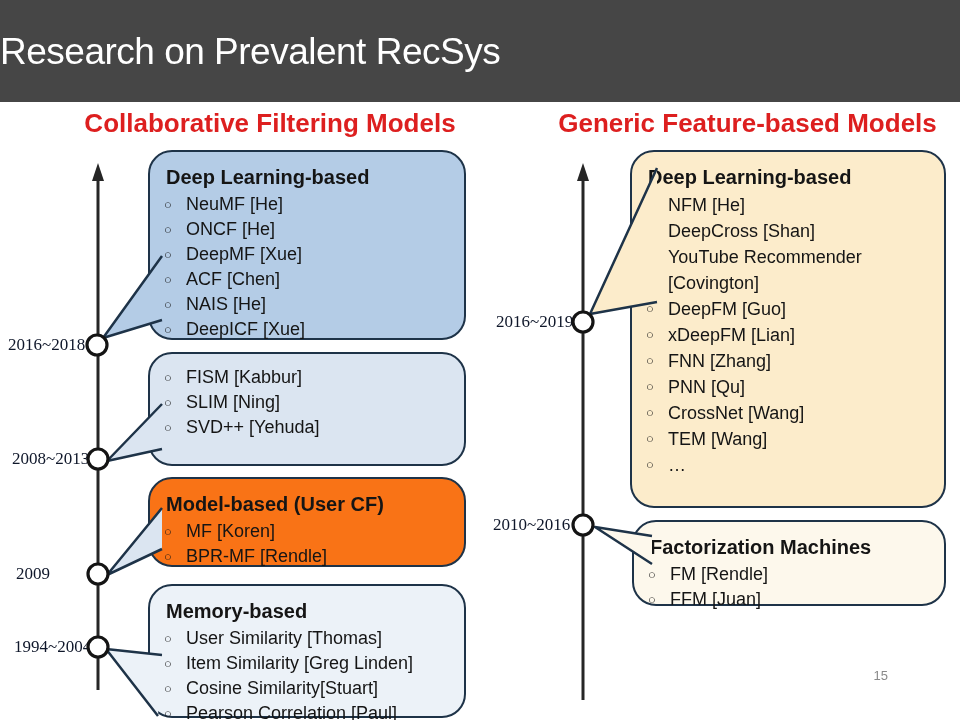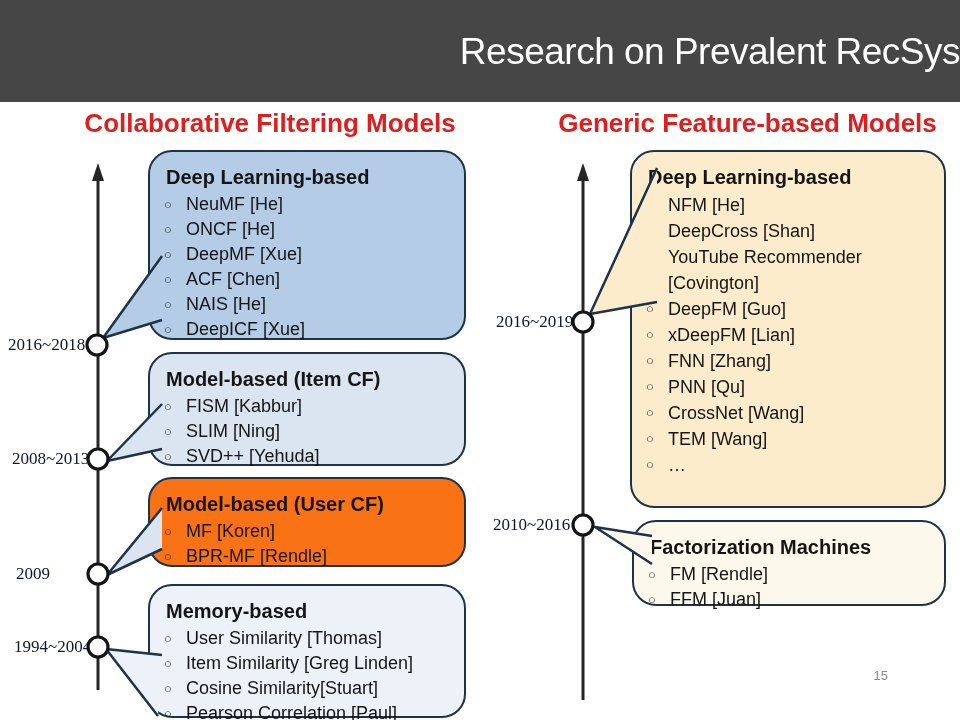--- a/index.html
+++ b/index.html
@@ -1,20 +1,20 @@
 <!DOCTYPE html>
 <html><head>
 <meta charset="utf-8">
 <style>
   html,body{margin:0;padding:0;background:#888;}
   .slide{position:relative;width:960px;height:720px;background:#ffffff;overflow:hidden;
          font-family:"Liberation Sans",sans-serif;margin:0 auto;}
   .titlebar{position:absolute;left:0;top:0;width:960px;height:102px;background:#464646;}
   .slide-title{position:absolute;left:0;top:0;width:100%;height:104px;line-height:104px;
-         text-align:right;color:#ffffff;font-size:37px;font-weight:400;letter-spacing:-0.5px;}
+         text-align:left;color:#ffffff;font-size:37px;font-weight:400;letter-spacing:-0.5px;}
   .col-header{position:absolute;top:108px;font-size:26px;font-weight:700;color:#dd1f1f;text-align:center;}
   .col-header.left{left:55px;width:430px;}
   .col-header.right{left:535px;width:425px;}
   .year{position:absolute;font-family:"Liberation Serif",serif;font-size:17px;color:#0f172a;
         line-height:20px;white-space:nowrap;}
   .bubble{position:absolute;box-sizing:border-box;border:2.5px solid #1e3348;border-radius:24px;
           padding:11px 10px 4px 14px;color:#151515;z-index:1;}
   .bubble h3{margin:2px 0 3px 2px;font-size:20px;font-weight:700;line-height:24px;}
   .bubble ul{list-style:none;margin:0;padding:0;}
   .bubble li{display:flex;font-size:18px;line-height:25px;}
@@ -74,21 +74,20 @@
           <span class="mk">○</span>
           <span class="txt">NAIS [He]</span>
         </li>
         <li>
           <span class="mk">○</span>
           <span class="txt">DeepICF [Xue]</span>
         </li>
       </ul>
   </div>
   <div class="bubble bL2">
-    <h3>Model-based (Item CF)</h3>
     <ul>
         <li>
           <span class="mk">○</span>
           <span class="txt">FISM [Kabbur]</span>
         </li>
         <li>
           <span class="mk">○</span>
           <span class="txt">SLIM [Ning]</span>
         </li>
         <li>

